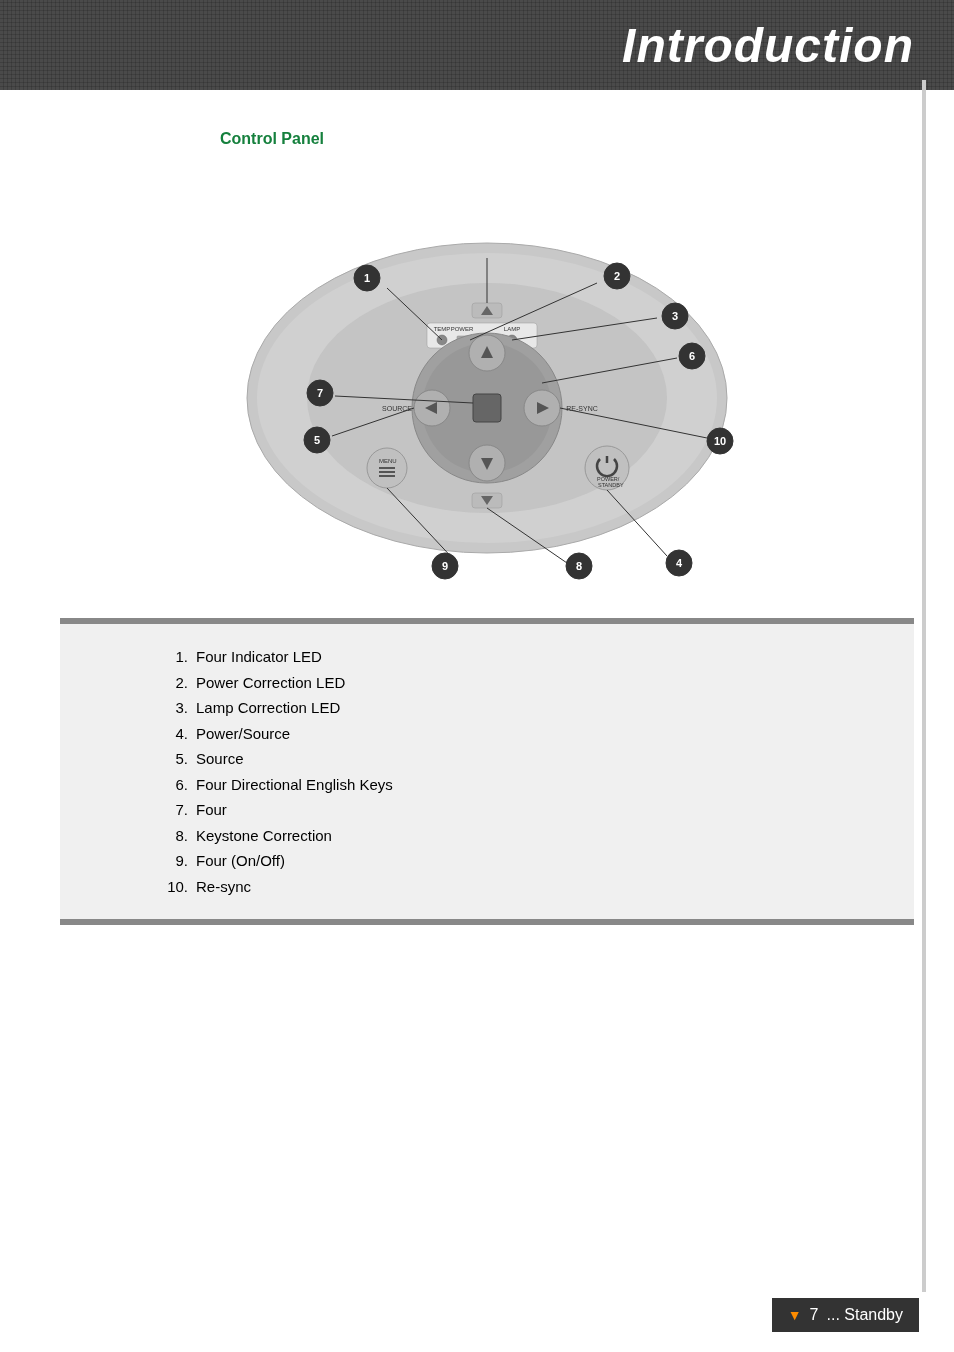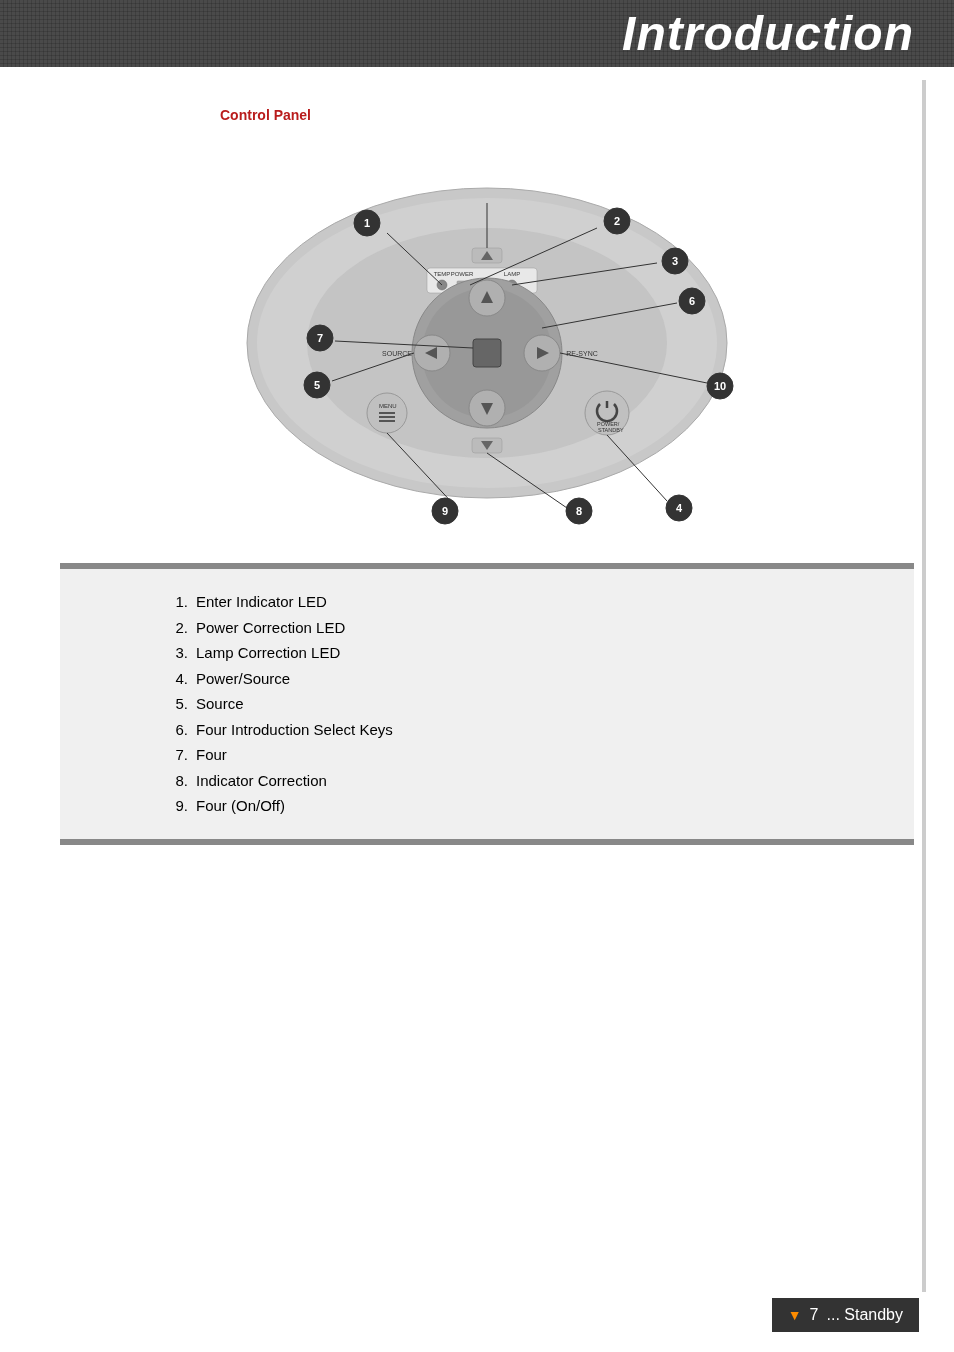--- a/index.html
+++ b/index.html
@@ -8,21 +8,21 @@
       min-height: 1352px;
       background: #ffffff;
       font-family: Arial, sans-serif;
       position: relative;
       overflow-x: hidden;
     }
 
     
     .header-area {
       width: 100%;
-      height: 67px;
+      height: 90px;
       background: #4a4a4a;
       background-image: repeating-linear-gradient(
         0deg,
         transparent,
         transparent 3px,
         rgba(0,0,0,0.15) 3px,
         rgba(0,0,0,0.15) 4px
       ),
       repeating-linear-gradient(
         90deg,
@@ -56,23 +56,24 @@
       background: #cccccc;
     }
 
     
     .main-content {
       padding: 40px 60px 40px 80px;
       position: relative;
     }
 
     .section-title {
-      font-size: 14px;
+      font-size: 16px;
       font-weight: bold;
-      color: #b91c1c;
+      color: #15803d;
+      margin-bottom: 30px;
       margin-left: 140px;
     }
 
     
     .diagram-area {
       width: 100%;
       display: flex;
       justify-content: center;
       margin-bottom: 20px;
       position: relative;
@@ -271,53 +272,57 @@
       <text x="573" y="263" class="callout-text">10</text>
 
     </svg>
   </div>
 
   <div class="legend-bar-top"></div>
   <div class="legend-content">
     <ul class="legend-list" id="legend-list">
     <li class="legend-item">
           <span class="legend-num">1.</span>
-          <span>Enter Indicator LED</span>
+          <span>Four Indicator LED</span>
         </li>
         <li class="legend-item">
           <span class="legend-num">2.</span>
           <span>Power Correction LED</span>
         </li>
         <li class="legend-item">
           <span class="legend-num">3.</span>
           <span>Lamp Correction LED</span>
         </li>
         <li class="legend-item">
           <span class="legend-num">4.</span>
           <span>Power/Source</span>
         </li>
         <li class="legend-item">
           <span class="legend-num">5.</span>
           <span>Source</span>
         </li>
         <li class="legend-item">
           <span class="legend-num">6.</span>
-          <span>Four Introduction  Select Keys</span>
+          <span>Four Directional  English Keys</span>
         </li>
         <li class="legend-item">
           <span class="legend-num">7.</span>
           <span>Four</span>
         </li>
         <li class="legend-item">
           <span class="legend-num">8.</span>
-          <span>Indicator Correction</span>
+          <span>Keystone Correction</span>
         </li>
         <li class="legend-item">
           <span class="legend-num">9.</span>
           <span>Four (On/Off)</span>
+        </li>
+        <li class="legend-item">
+          <span class="legend-num">10.</span>
+          <span>Re-sync</span>
         </li>
       </ul>
   </div>
   <div class="legend-bar-bottom"></div>
 
 </div>
 
 <div class="bottom-nav" style="position:fixed; bottom:20px; right:35px;">
   <span class="bottom-nav-arrow">▼</span>
   <span>7</span>

